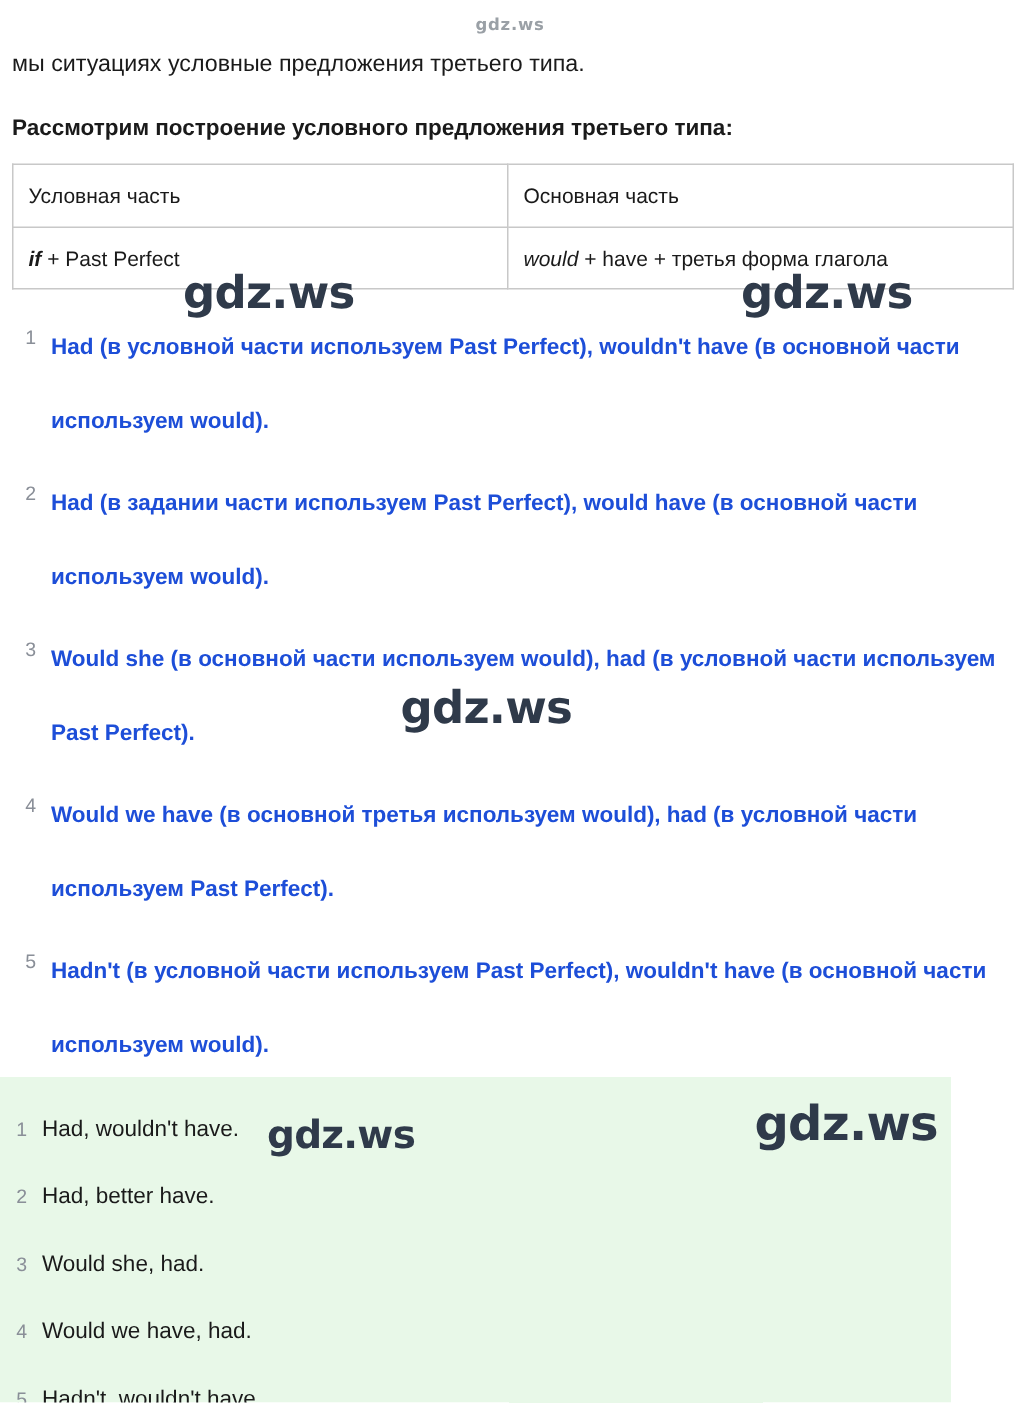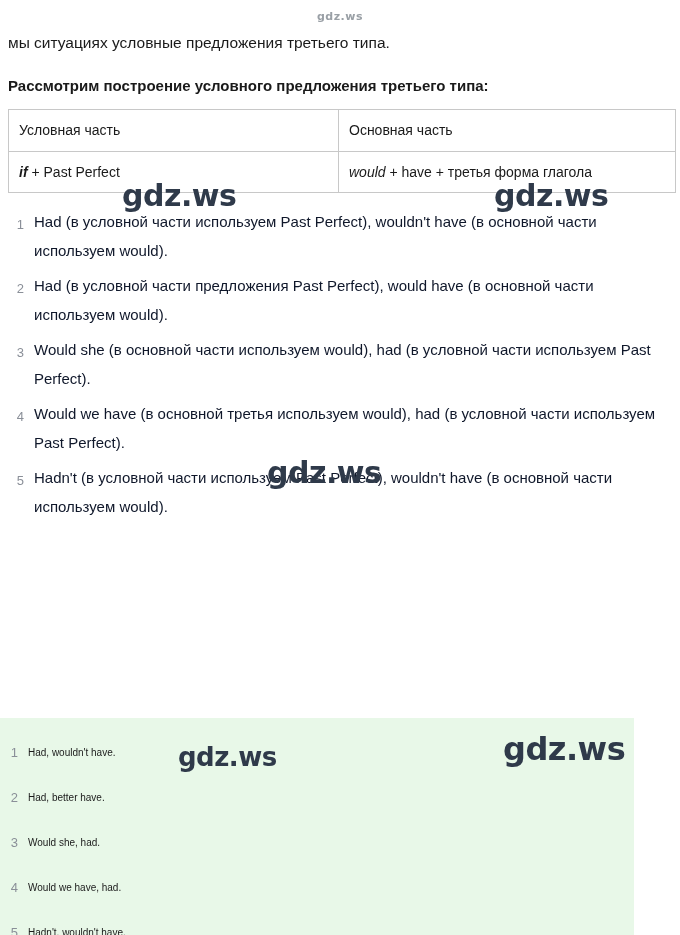--- a/index.html
+++ b/index.html
@@ -89,22 +89,23 @@
     flex: 0 0 26px;
     text-align: right;
     padding-right: 10px;
     color: #8a8f98;
     font-size: 13px;
     line-height: 36px;
   }
   .exp-text {
     flex: 1;
     font-size: 15px;
-    line-height: 29px;
-    color: #0f172a;
+    line-height: 49px;
+    color: #1d4ed8;
+    font-weight: bold;
   }
 
   
   .answers {
     position: absolute;
     left: 0;
     top: 718px;
     width: 634px;
     height: 217px;
     background: #e8f8e8;
@@ -117,21 +118,21 @@
   }
   .ans-num {
     width: 28px;
     flex: 0 0 28px;
     text-align: right;
     padding-right: 10px;
     color: #8a8f98;
     font-size: 13px;
   }
   .ans-text {
-    font-size: 10px;
+    font-size: 15px;
     color: #1a1a1a;
   }
 
   
   .wm {
     position: absolute;
     font-family: "DejaVu Sans", sans-serif;
     font-weight: bold;
     color: #2f3a4a;
     pointer-events: none;
@@ -169,21 +170,21 @@
   </tbody>
     </table>
 
   <div class="explain">
     <div class="exp-item">
       <div class="exp-num">1</div>
       <div class="exp-text">Had (в условной части используем Past Perfect), wouldn't have (в основной части используем would).</div>
     </div>
     <div class="exp-item">
       <div class="exp-num">2</div>
-      <div class="exp-text">Had (в условной части предложения Past Perfect), would have (в основной части используем would).</div>
+      <div class="exp-text">Had (в задании части используем Past Perfect), would have (в основной части используем would).</div>
     </div>
     <div class="exp-item">
       <div class="exp-num">3</div>
       <div class="exp-text">Would she (в основной части используем would), had (в условной части используем Past Perfect).</div>
     </div>
     <div class="exp-item">
       <div class="exp-num">4</div>
       <div class="exp-text">Would we have (в основной третья используем would), had (в условной части используем Past Perfect).</div>
     </div>
     <div class="exp-item">

